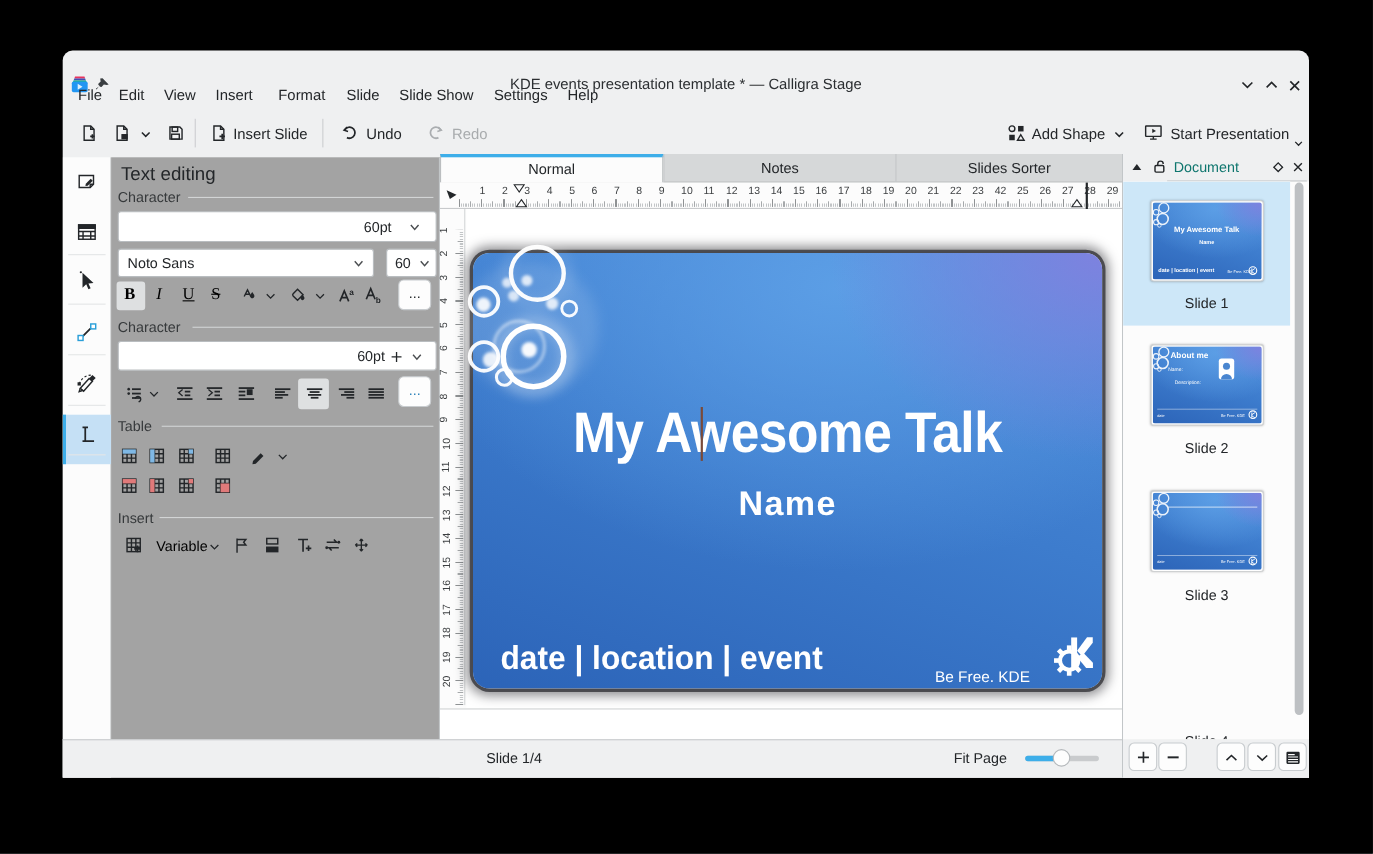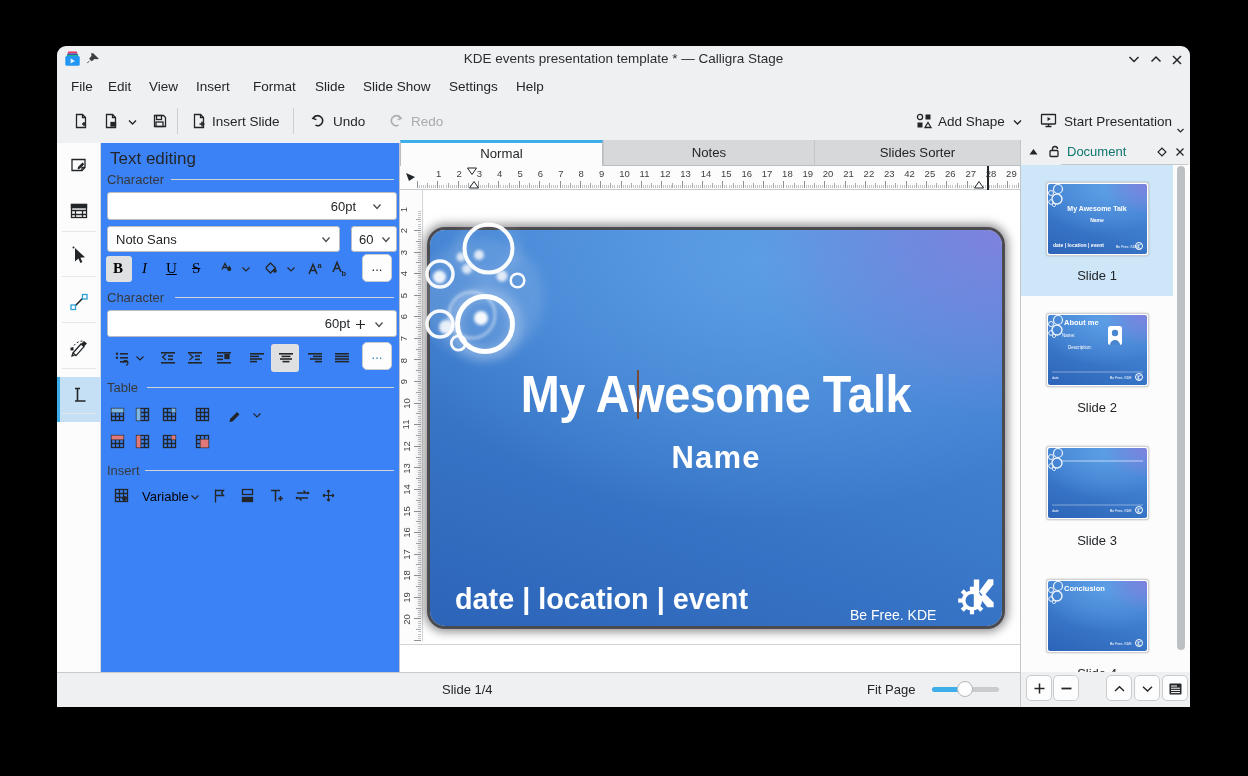--- a/index.html
+++ b/index.html
@@ -1,32 +1,32 @@
 <!DOCTYPE html>
 <html><head><meta charset="utf-8"><style>
 *{margin:0;padding:0;box-sizing:border-box}
 html,body{width:1248px;height:776px;background:#000;font-family:"Liberation Sans",sans-serif;overflow:hidden}
 #win{position:absolute;left:57px;top:46px;width:1133px;height:661px;background:#eff0f1;border-radius:9px 9px 0 0;overflow:hidden}
 
-#titlebar{position:absolute;left:0;top:0;width:100%;height:28px}
+#titlebar{position:absolute;left:0;top:18px;width:100%;height:28px}
 #title{position:absolute;left:0;right:0;top:5px;text-align:center;font-size:13.5px;color:#2b2e31}
 
 #menubar{position:absolute;left:0;top:28px;width:100%;height:26px;font-size:13.5px;color:#232629}
 #menubar span{position:absolute;top:5px}
 
 #toolbar{position:absolute;left:0;top:54px;width:100%;height:45px;font-size:13.5px;color:#232629}
 .tsep{position:absolute;top:8px;width:1px;height:26px;background:#ccced0}
 .tlabel{position:absolute;top:14px}
 .gray{color:#a8abad}
 
 #toolbox{position:absolute;left:0;top:97px;width:44px;bottom:0;background:#fcfcfc;border-right:1px solid #d8dadb}
 .tbsep{position:absolute;left:5px;width:34px;height:1px;background:#e4e6e7}
 #tbhl{position:absolute;left:0;top:234px;width:44px;height:45px;background:#c5e0f5}
 #tbhlbar{position:absolute;left:0;top:234px;width:3px;height:45px;background:#3daee9}
-#docker{position:absolute;left:44px;top:97px;width:299px;bottom:0;background:#3b82f6;border-right:1px solid #c2c6c8}
+#docker{position:absolute;left:44px;top:97px;width:299px;bottom:0;background:#a3a3a3;border-right:1px solid #c2c6c8}
 #docker .h1{position:absolute;left:9px;font-size:17px;color:#232629}
 .sect{position:absolute;left:6px;font-size:13px;color:#36393b}
 .sline{position:absolute;height:1px;background:#d2d4d5}
 .combo{position:absolute;background:#fff;border:1px solid #b9bdc0;border-radius:3px;font-size:13px;color:#232629}
 .btn-on{position:absolute;background:#dee0e1;border-radius:3px}
 .more{position:absolute;width:30px;height:28px;background:#fdfdfd;border:1px solid #c8cccf;border-radius:5px;color:#232629;font-size:13px;text-align:center;line-height:24px}
 
 #central{position:absolute;left:343px;top:94px;right:170px;bottom:0;background:#fcfcfc}
 #tabs{position:absolute;left:0;top:0;width:100%;height:26px;background:#d6d8d9;font-size:13.2px;color:#232629}
 .tab{position:absolute;top:0;height:26px;text-align:center;line-height:26px;border-bottom:1px solid #bbbec0;background:#d6d8d9}
@@ -614,37 +614,20 @@
               <circle cx="91" cy="62" r="3.5" fill="none" stroke="#fff" stroke-width="1"></circle>
               <path d="M90 60 v5 M90 62 l3-2 M90 63 l3 2" stroke="#fff" stroke-width="0.8"></path>
               <path d="M14 13 h81" stroke="#fff" stroke-width="0.7" opacity="0.9"></path>
               <path d="M4 57 h91" stroke="#fff" stroke-width="0.5" opacity="0.8"></path>
               <text x="4" y="64" font-size="3.5" fill="#fff" font-family="Liberation Sans">date</text>
               <text x="62" y="64" font-size="3.5" fill="#fff" font-family="Liberation Sans">Be Free. KDE</text>
             </svg>
           </div>
         </div>
         <div class="slabel" style="top:368px">Slide 3</div>
-        <div class="thumbwrap" style="top:414px">
-          <div class="thumb t4">
-            <svg width="99" height="70" viewBox="0 0 99 70" style="position:absolute">
-              <g stroke="#fff" fill="none" opacity="0.9">
-                <circle cx="10" cy="5" r="4.5" stroke-width="1.2"></circle>
-                <circle cx="3" cy="9" r="2.5" stroke-width="1"></circle>
-                <circle cx="9" cy="15" r="5" stroke-width="1.4"></circle>
-                <circle cx="3" cy="18" r="2.3" stroke-width="1"></circle>
-                <circle cx="6" cy="21" r="1.6" stroke-width="0.8"></circle>
-              </g>
-              <circle cx="91" cy="62" r="3.5" fill="none" stroke="#fff" stroke-width="1"></circle>
-              <path d="M90 60 v5 M90 62 l3-2 M90 63 l3 2" stroke="#fff" stroke-width="0.8"></path>
-              <text x="16" y="10" font-size="7.5" font-weight="bold" fill="#fff" font-family="Liberation Sans">Conclusion</text>
-              <text x="62" y="64" font-size="3.5" fill="#fff" font-family="Liberation Sans">Be Free. KDE</text>
-            </svg>
-          </div>
-        </div>
         <div class="slabel" style="top:501px">Slide 4</div>
       </div>
       <div id="rpsb">
         <div id="rpsbthumb" style="top:0;bottom:0"></div>
       </div>
       <div id="rpbtns">
         <div class="pbtn" style="left:5px">
           <svg class="icon" style="left:6px;top:6px" width="13" height="13" viewBox="0 0 13 13" fill="none" stroke="#232629" stroke-width="1.3">
             <path d="M6.5 1.5 v10 M1.5 6.5 h10" stroke-width="1.5"></path>
           </svg>

